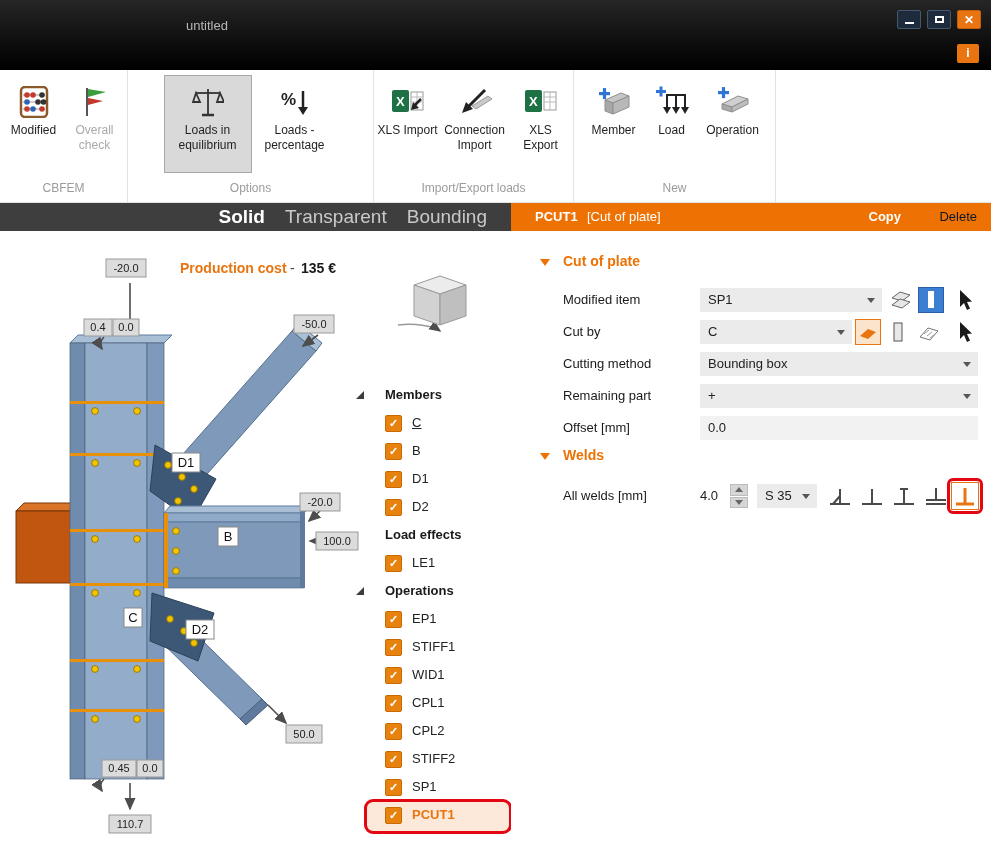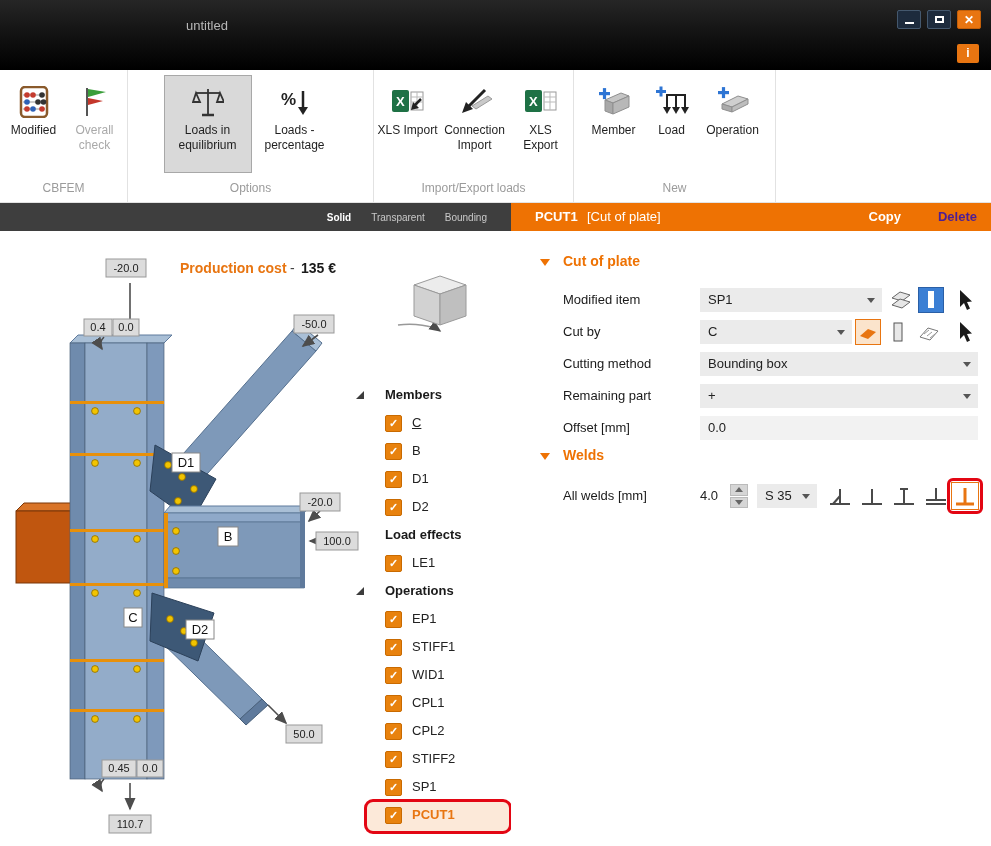--- a/index.html
+++ b/index.html
@@ -29,27 +29,27 @@
   .rbtn.sel{background:#d9d9d9;border-color:#a8a8a8;}
   .ricon{height:38px;display:flex;align-items:center;justify-content:center;}
   .rlabel{font-size:12px;color:#1f1f1f;text-align:center;line-height:15px;margin-top:2px;}
   .rlabel.dis{color:#a9a9a9;}
   .rgroup-label{position:absolute;bottom:7px;left:0;width:100%;text-align:center;
     color:#9b9b9b;font-size:12px;}
 
   
   .vp-header{position:absolute;top:203px;left:0;width:511px;height:28px;background:#3e3e3e;
     display:flex;justify-content:flex-end;align-items:center;gap:20px;padding-right:24px;box-sizing:border-box;}
-  .vp-tab{color:#c9c9c9;font-size:10px;}
+  .vp-tab{color:#c9c9c9;font-size:19px;}
   .vp-tab.sel{color:#fff;font-weight:bold;}
   .panel-header{position:absolute;top:203px;left:511px;width:480px;height:28px;background:#ee7203;}
   .ph-title{position:absolute;left:24px;line-height:28px;color:#fff;font-weight:bold;}
   .ph-sub{position:absolute;left:76px;line-height:28px;color:#fff;}
   .ph-copy{position:absolute;right:90px;line-height:28px;color:#fff;font-weight:bold;}
-  .ph-del{position:absolute;right:14px;line-height:28px;color:#4c1d95;font-weight:bold;}
+  .ph-del{position:absolute;right:14px;line-height:28px;color:#0f172a;font-weight:normal;}
 
   
   .viewport{position:absolute;top:231px;left:0;width:511px;height:615px;background:#fff;overflow:hidden;}
   .scene{position:absolute;top:0;left:0;}
   .pc-label{fill:#e87511;font-weight:bold;font-size:14px;}
   .pc-sep{fill:#444;font-size:14px;}
   .pc-value{fill:#1a1a1a;font-weight:bold;font-size:14px;}
   .load-labels rect{fill:#dcdcdc;stroke:#999;stroke-width:1;}
   .load-labels text{fill:#222;font-size:11px;text-anchor:middle;}
   .member-labels rect{fill:#fff;stroke:#888;stroke-width:1;}

